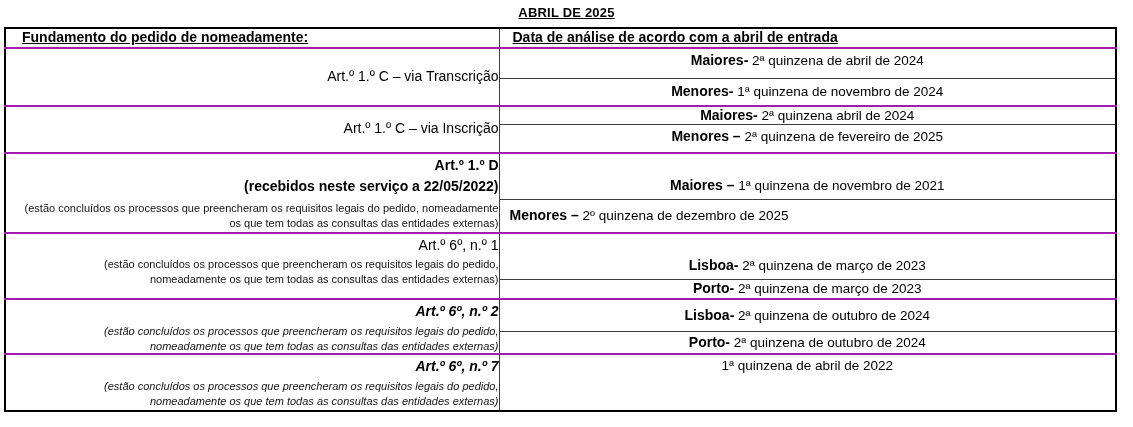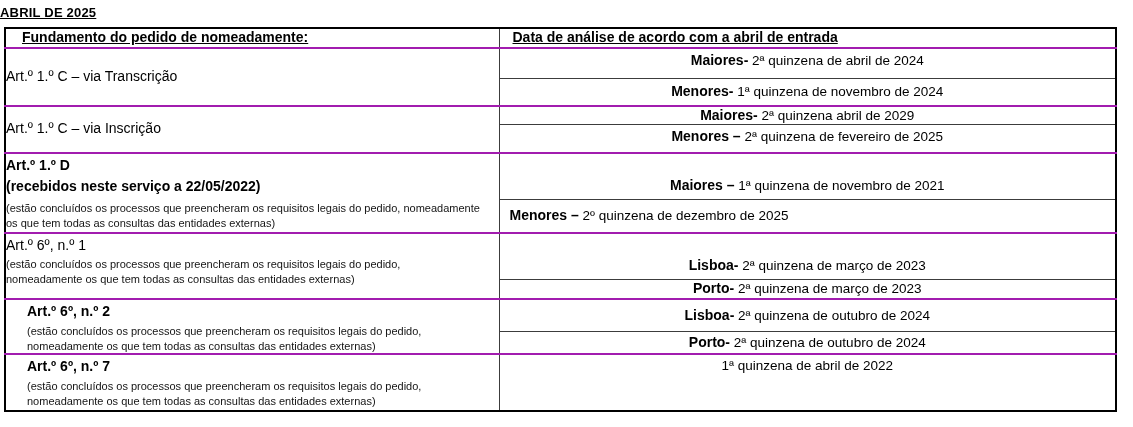--- a/index.html
+++ b/index.html
@@ -1,43 +1,43 @@
 <!DOCTYPE html>
 <html><head>
 <meta charset="utf-8">
 <style>
   html,body{margin:0;padding:0;}
   body{
     width:1133px;height:427px;background:#ffffff;color:#000;
     font-family:"Liberation Sans",sans-serif;overflow:hidden;
   }
   .doc-title{
-    margin-top:5px;font-size:13px;font-weight:bold;
+    margin-top:5px;text-align:center;font-size:13px;font-weight:bold;
     text-decoration:underline;letter-spacing:.2px;
   }
   table.doc{
     border-collapse:collapse;table-layout:fixed;margin:7px 0 0 4px;
     width:1111px;border:2px solid #000;
   }
   col.c-left{width:494px;}
   col.c-right{width:617px;}
   td{
     border:1px solid #3c3c3c;padding:0;vertical-align:middle;overflow:hidden;
     font-size:14px;line-height:1.25;
   }
   tr.gs>td{border-top:2px solid #a21caf;}
   
   tr.h-hdr{height:18px;}
   .hdr{font-weight:bold;text-decoration:underline;text-align:left;}
   .hdr-left{padding-left:16px;}
   .hdr-right{padding-left:13px;}
   
-  .fund{text-align:left;}
+  .fund{text-align:right;}
   .fund-top{vertical-align:top;padding-top:3px;}
-  .fund-left{text-align:left;padding-left:21px;}
+  .fund-left{text-align:right;padding-left:21px;font-style:italic;}
   .art{font-size:14px;}
   .bold{font-weight:bold;}
   .subtitle{margin-top:4px;margin-bottom:5px;}
   .note{font-size:11px;line-height:1.35;white-space:nowrap;color:#141414;}
   .note-gap{margin-top:3px;}
   
   .val{text-align:center;font-size:13.5px;}
   .val .lbl{font-weight:bold;font-size:14px;}
   .v-top{vertical-align:top;padding-top:3px;}
   .v-bot{vertical-align:bottom;padding-bottom:5px;}
@@ -74,21 +74,21 @@
     <td class="val v-top"><span class="lbl">Maiores-</span> <span>2ª quinzena de abril de 2024</span></td>
   </tr>
   <tr class="h-g1b">
     <td class="val"><span class="lbl">Menores-</span> <span>1ª quinzena de novembro de 2024</span></td>
   </tr>
 
   <tr class="gs h-g2a">
     <td class="fund" rowspan="2">
       <div class="art">Art.º 1.º C – via Inscrição</div>
     </td>
-    <td class="val"><span class="lbl">Maiores-</span> <span>2ª quinzena abril de 2029</span></td>
+    <td class="val"><span class="lbl">Maiores-</span> <span>2ª quinzena abril de 2024</span></td>
   </tr>
   <tr class="h-g2b">
     <td class="val v-top"><span class="lbl">Menores –</span> <span>2ª quinzena de fevereiro de 2025</span></td>
   </tr>
 
   <tr class="gs h-g3a">
     <td class="fund fund-top" rowspan="2">
       <div class="art bold">Art.º 1.º D</div>
       <div class="art bold subtitle">(recebidos neste serviço a 22/05/2022)</div>
       <div class="note">(estão concluídos os processos que preencheram os requisitos legais do pedido, nomeadamente</div>

